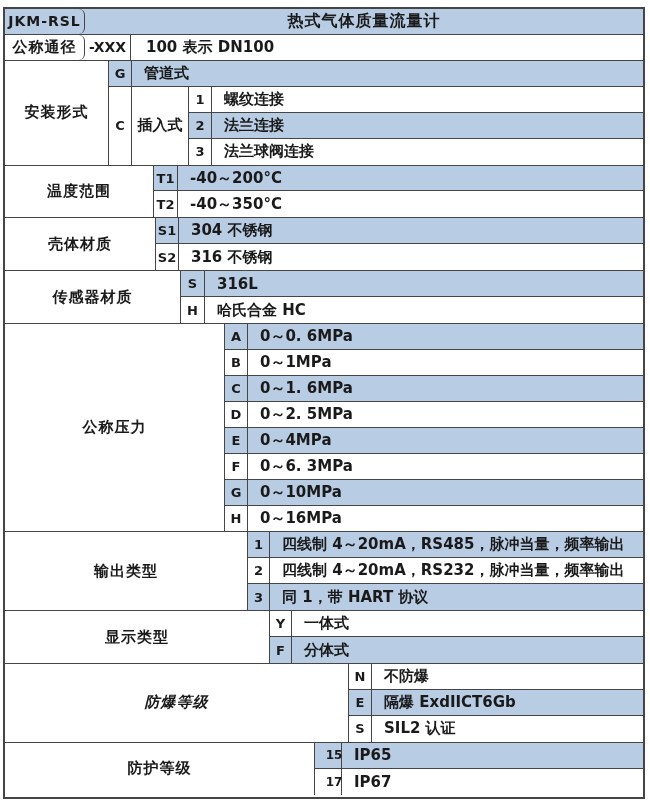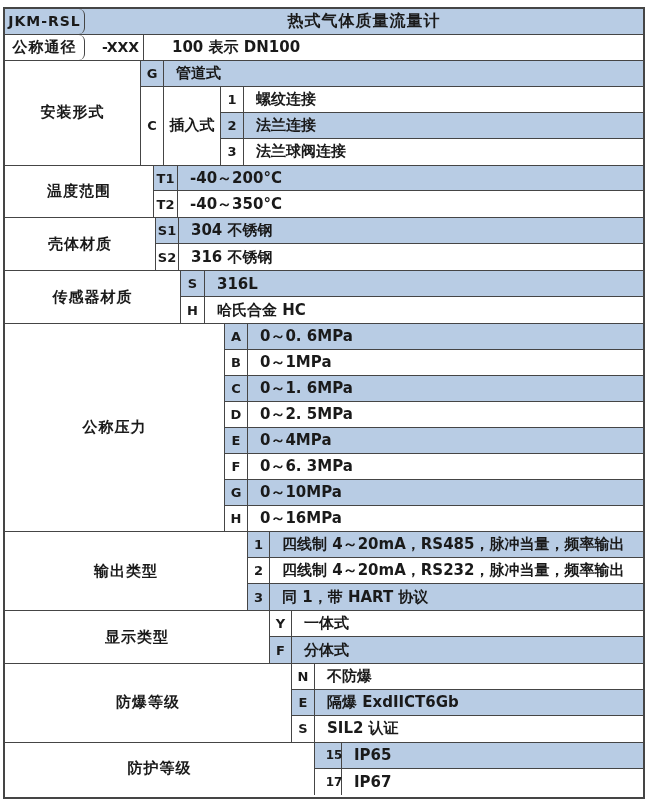--- a/index.html
+++ b/index.html
@@ -50,28 +50,28 @@
     height: 100%; justify-content: center; flex-shrink: 0;
     border-right: 1px solid var(--border);
   }
   .subrows { flex: 1; display: flex; flex-direction: column; min-width: 0; }
   .subrow { display: flex; height: var(--rh); min-width: 0; }
   .subrows > .subrow:not(:last-child) { border-bottom: 1px solid var(--border); }
   .hl { background: var(--hl); }
   
   .w-l1 { width: 80px; border-radius: 6px; }   
   .w46  { width: 46px; }   
-  .w126 { width: 136px; }  
+  .w126 { width: 104px; }  
   .w149 { width: 149px; }  
   .w173 { width: 151px; }  
   .w196 { width: 176px; }  
   .w220 { width: 220px; text-align: right; }  
   .w243 { width: 243px; }  
   .w265 { width: 265px; }  
-  .w287 { width: 287px; }  
+  .w287 { width: 344px; font-style: italic; }  
   .w310 { width: 310px; }  
   
   .w22 { width: 22px; }
   .w23 { width: 23px; }
   .w24 { width: 24px; }
   .w27 { width: 27px; font-size: 12px; padding-left: 12px; }
   .w57 { width: 57px; }
   .model-cell { font-size: 14px; justify-content: center; }
   .codepx14 { font-size: 14px; }
 </style>
@@ -79,21 +79,21 @@
 <body>
 
 <div class="page">
   <div class="spec-table">
 
     <div class="section hl" style="height: var(--rh);">
       <div class="cell label w-l1 model-cell">JKM-RSL</div>
       <div class="cell title">热式气体质量流量计</div>
     </div>
 
-    <div class="section" style="height: var(--rh); gap: 13px;">
+    <div class="section" style="height: var(--rh);">
       <div class="cell label w-l1">公称通径</div>
       <div class="cell code w46 codepx14">-XXX</div>
       <div class="cell val pad15">100 表示 DN100</div>
     </div>
 
     <div class="section">
       <div class="cell label w126">安装形式</div>
       <div class="rows">
         <div class="row hl">
           <div class="cell code w23">G</div>

